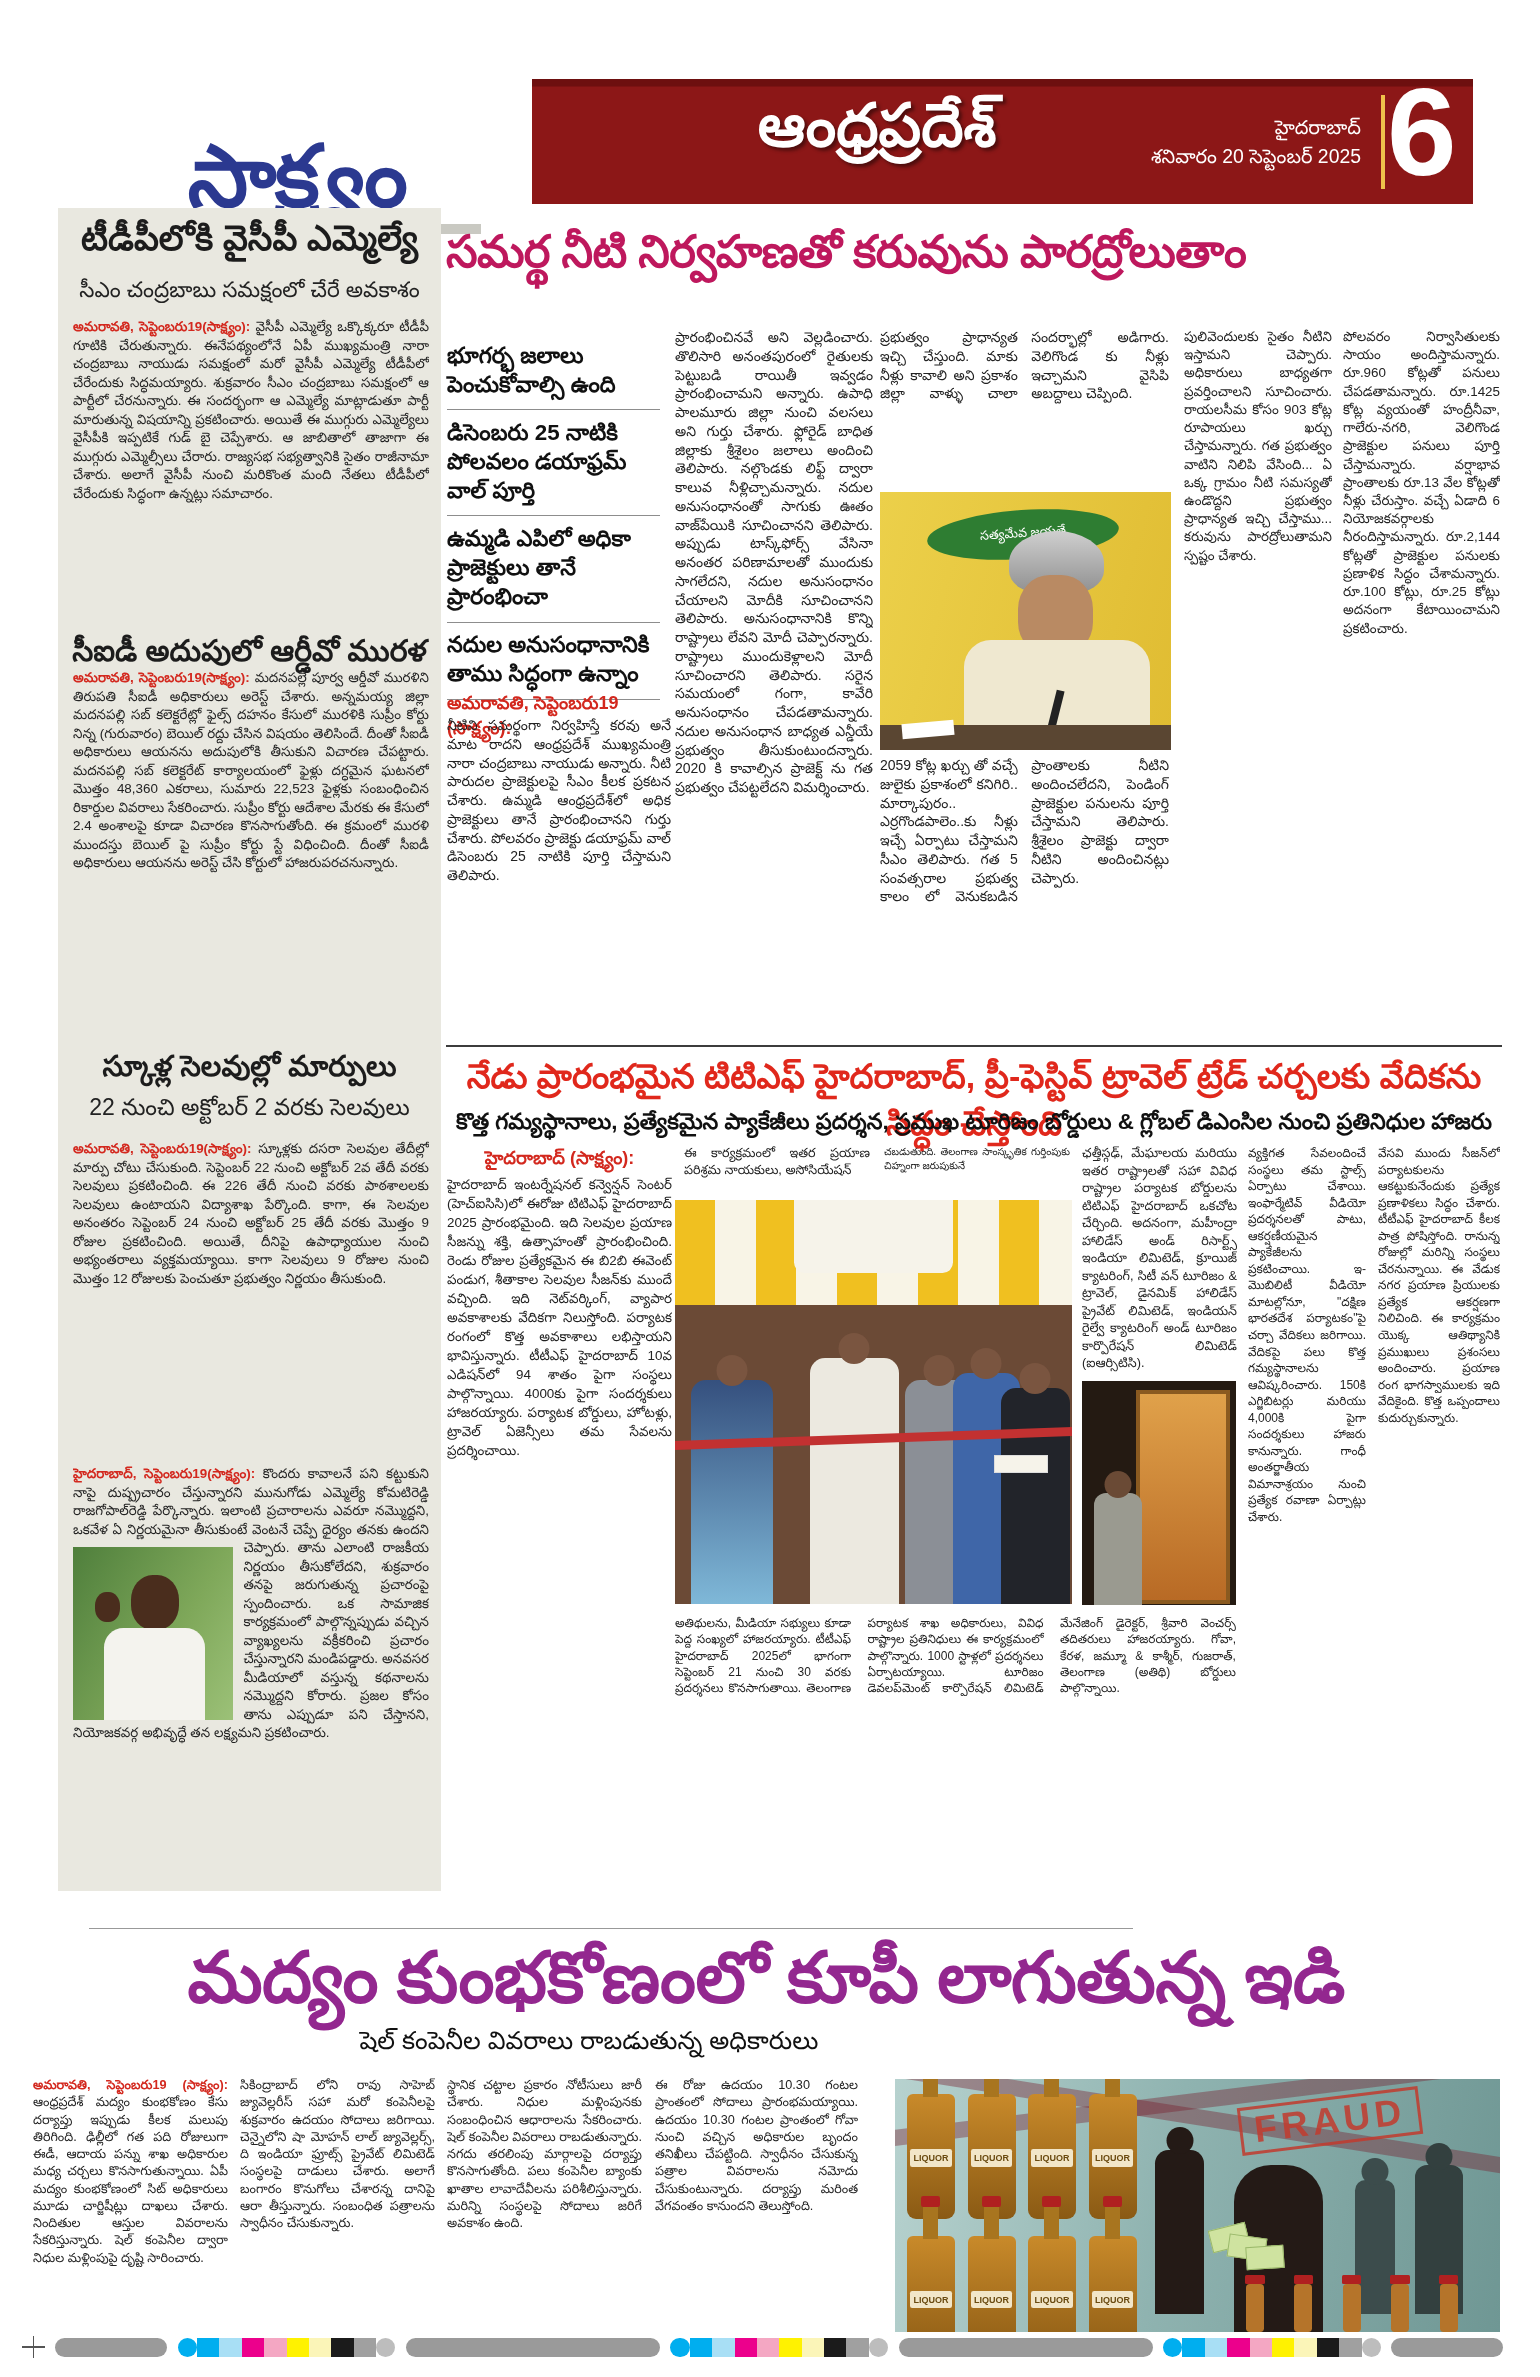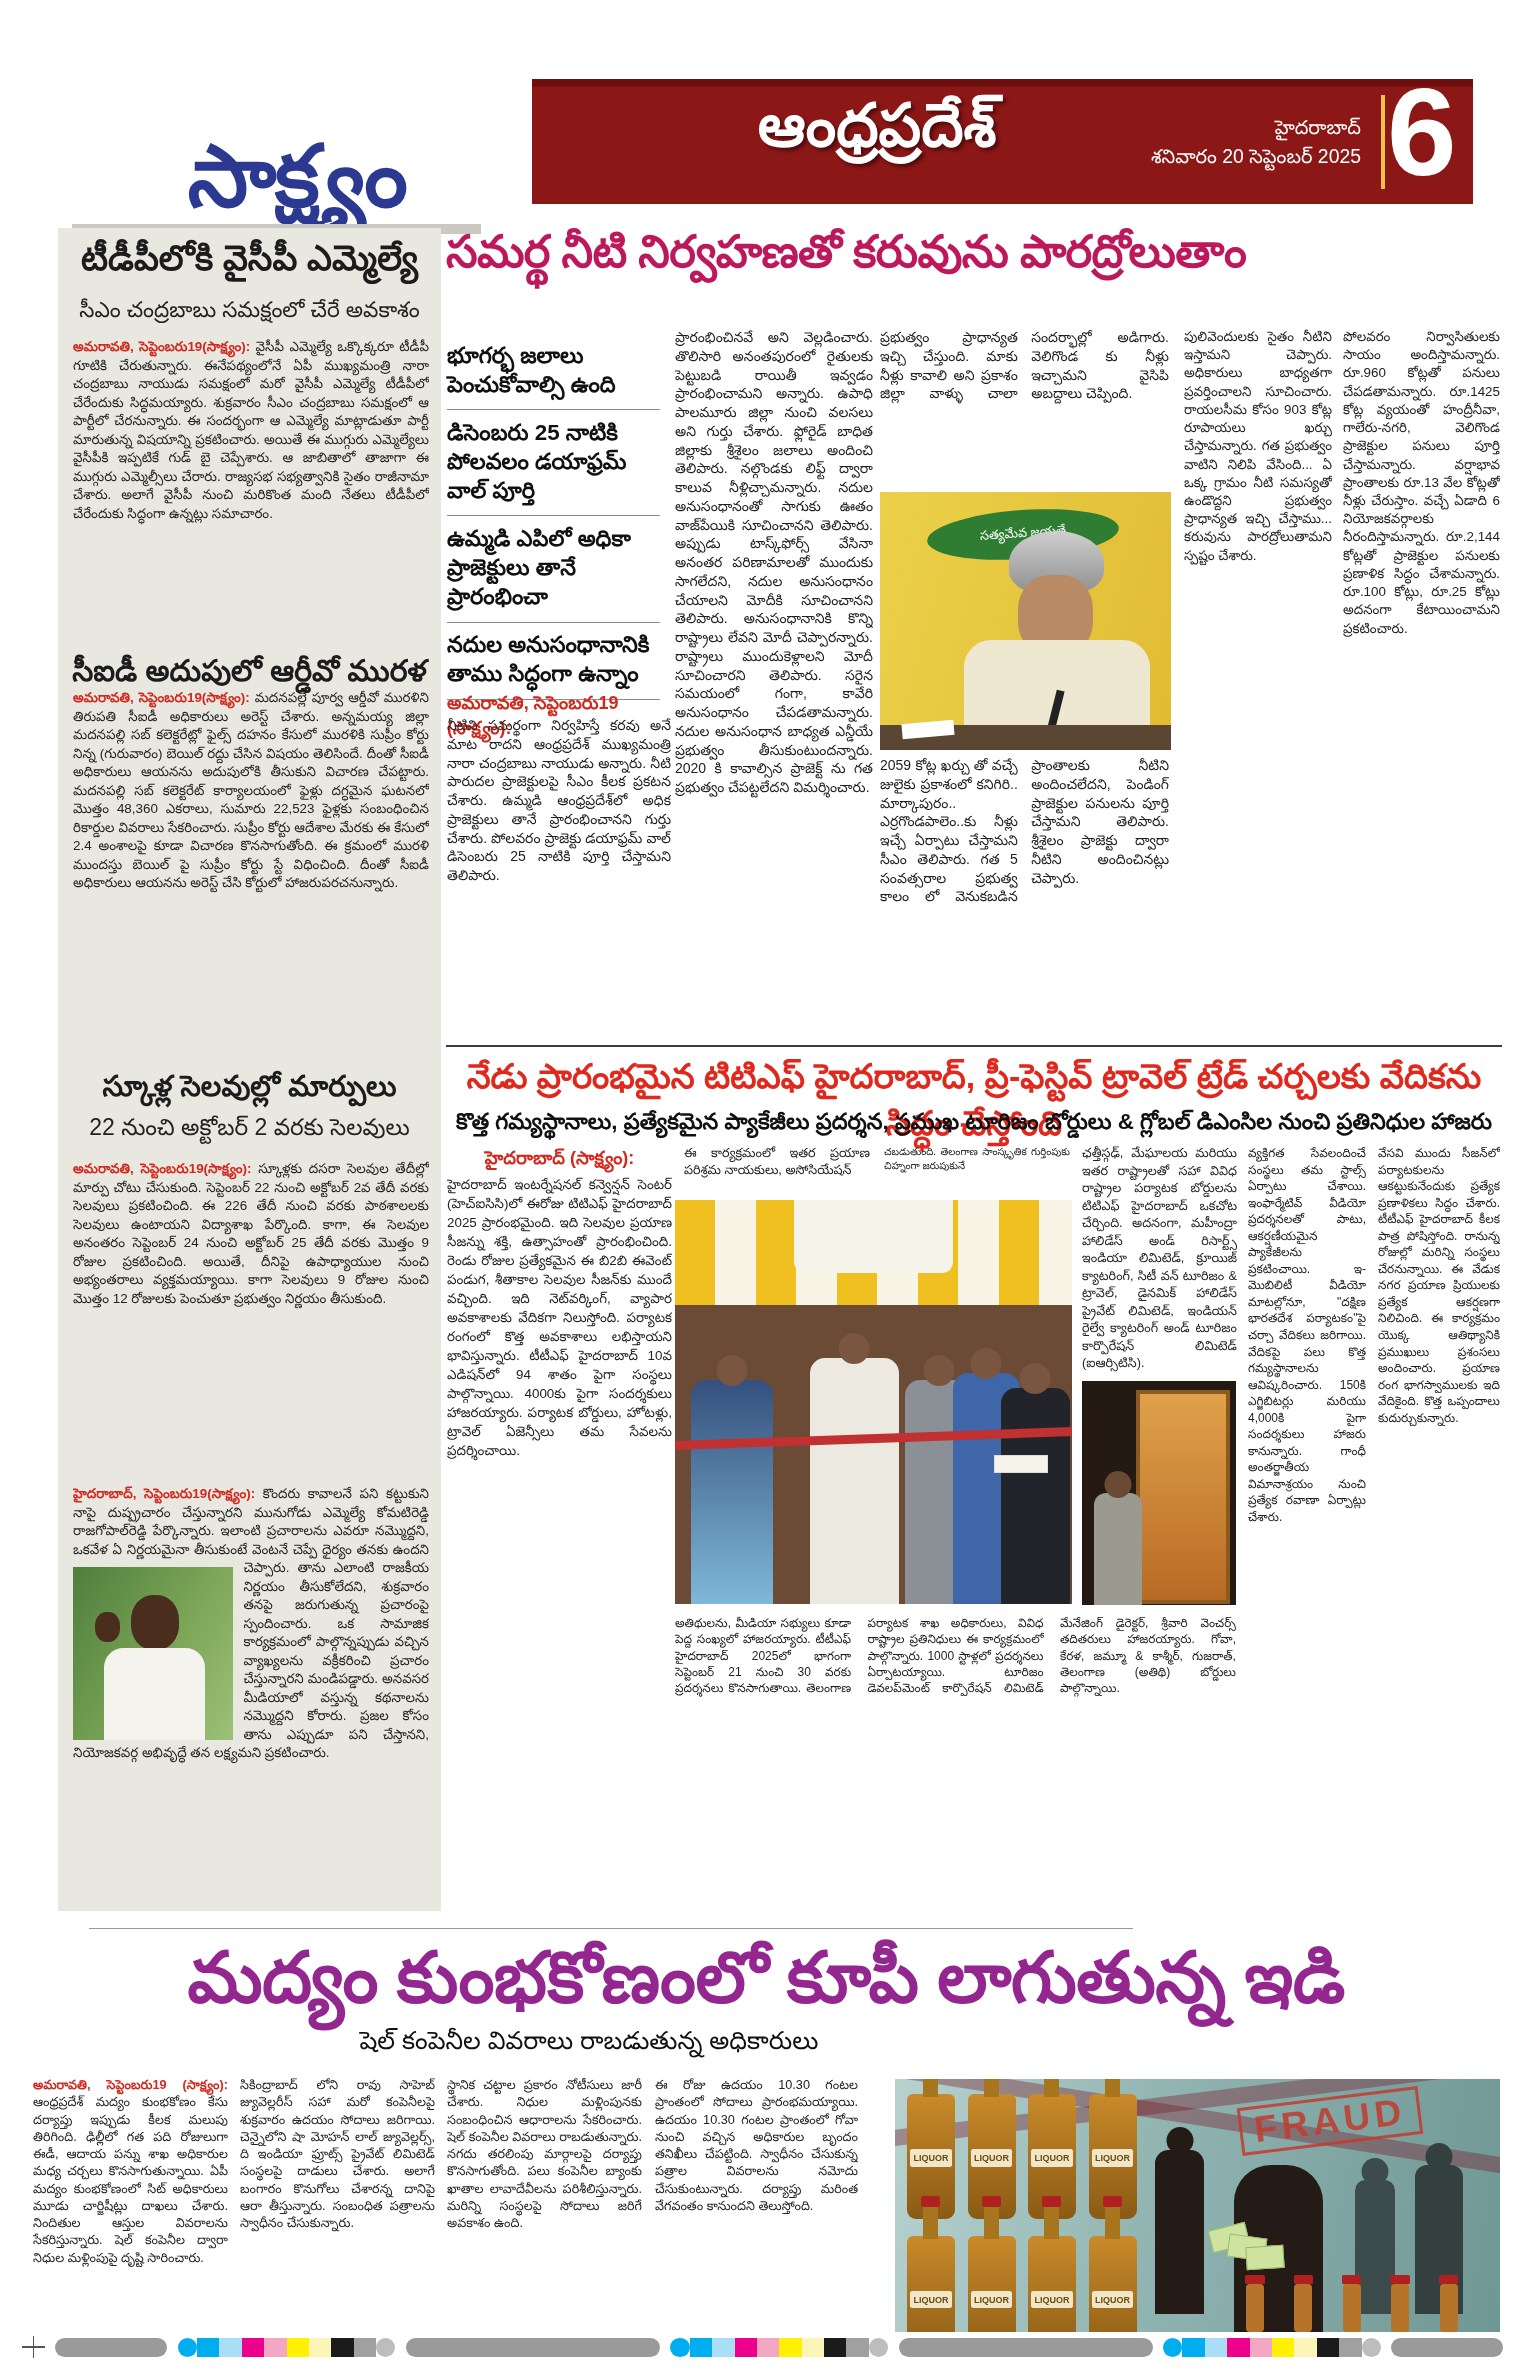--- a/index.html
+++ b/index.html
@@ -14,21 +14,21 @@
   #logo{left:66px;top:75px;width:462px;height:143px;display:flex;align-items:flex-end;justify-content:center;
         font-size:86px;font-weight:bold;color:#2b3990;letter-spacing:-1.5px;line-height:.95;}
   #logo-underline{left:72px;top:224px;width:409px;height:9.7px;background:#c9c9c2;}
   #banner{left:532px;top:79px;width:941px;height:125px;background:#8c1717;box-shadow:inset 0 7.5px 0 #6d0f0f;}
   #banner-title{position:absolute;left:24%;top:12px;font-size:60px;font-weight:bold;color:#fff;
                 text-shadow:3px 3px 3.7px rgba(0,0,0,.45);}
   #banner-dateblock{position:absolute;right:112px;top:34px;text-align:right;color:#fff;font-size:19.4px;line-height:1.5;}
   #banner-divider{position:absolute;right:88px;top:16.4px;width:3.7px;height:94px;background:#f0c24b;}
   #banner-pagenum{position:absolute;right:16.4px;top:-10.4px;font-size:125px;font-weight:bold;color:#fff;line-height:1;}
   
-  #left-col{left:58px;top:228px;width:383px;height:1683px;background:#e9e8e0;}
+  #left-col{left:58px;top:208px;width:383px;height:1683px;background:#e9e8e0;}
   #a1-headline{top:10.4px;left:0;right:0;font-size:35px;}
   #a1-subhead{top:69px;left:0;right:0;font-size:21.6px;color:#222;}
   #a1-body{top:110px;left:15px;right:12px;height:289px;font-size:13.4px;line-height:1.38;}
   #a2-headline{top:412px;left:0;right:0;font-size:30px;margin-top:14px;}
   #a2-body{top:461px;left:15px;right:12px;height:349px;font-size:13.4px;line-height:1.38;}
   #a3-headline{top:842px;left:0;right:0;font-size:29px;}
   #a3-subhead{top:886px;left:0;right:0;font-size:23px;color:#222;}
   #a3-body{top:932px;left:15px;right:12px;height:246px;font-size:13.4px;line-height:1.38;}
   #a4-headline{top:1209px;left:15px;right:7.5px;font-size:27px;color:#d3281e;}
   #a4-body{top:1257px;left:15px;right:12px;height:415px;font-size:13.4px;line-height:1.38;}

